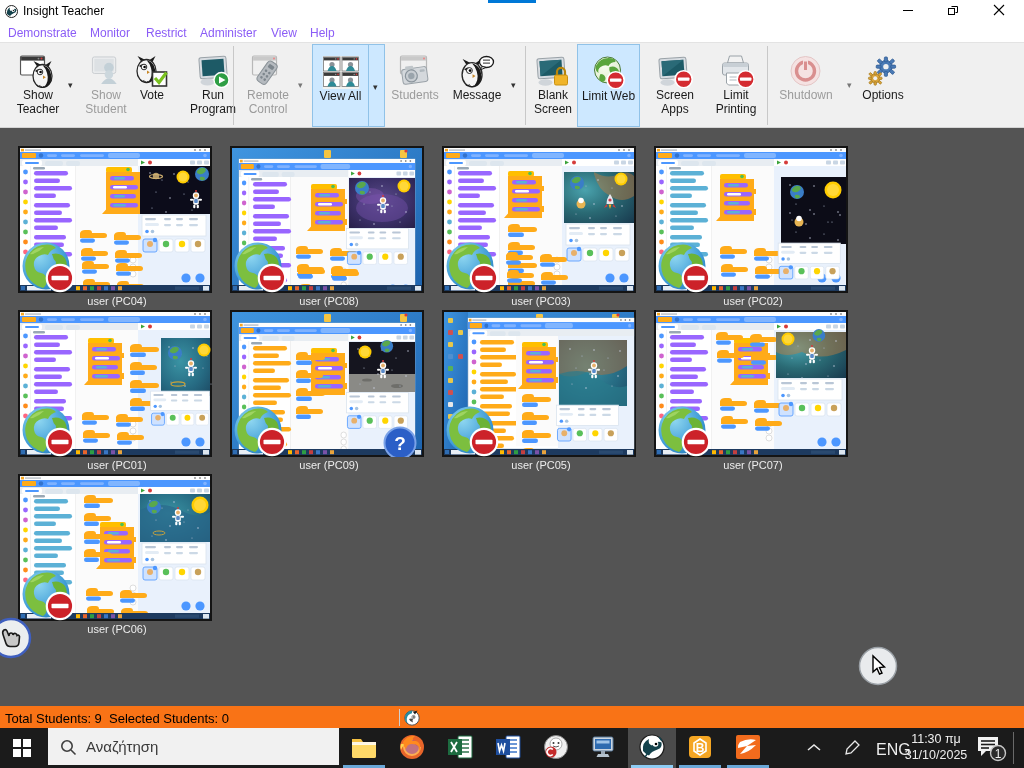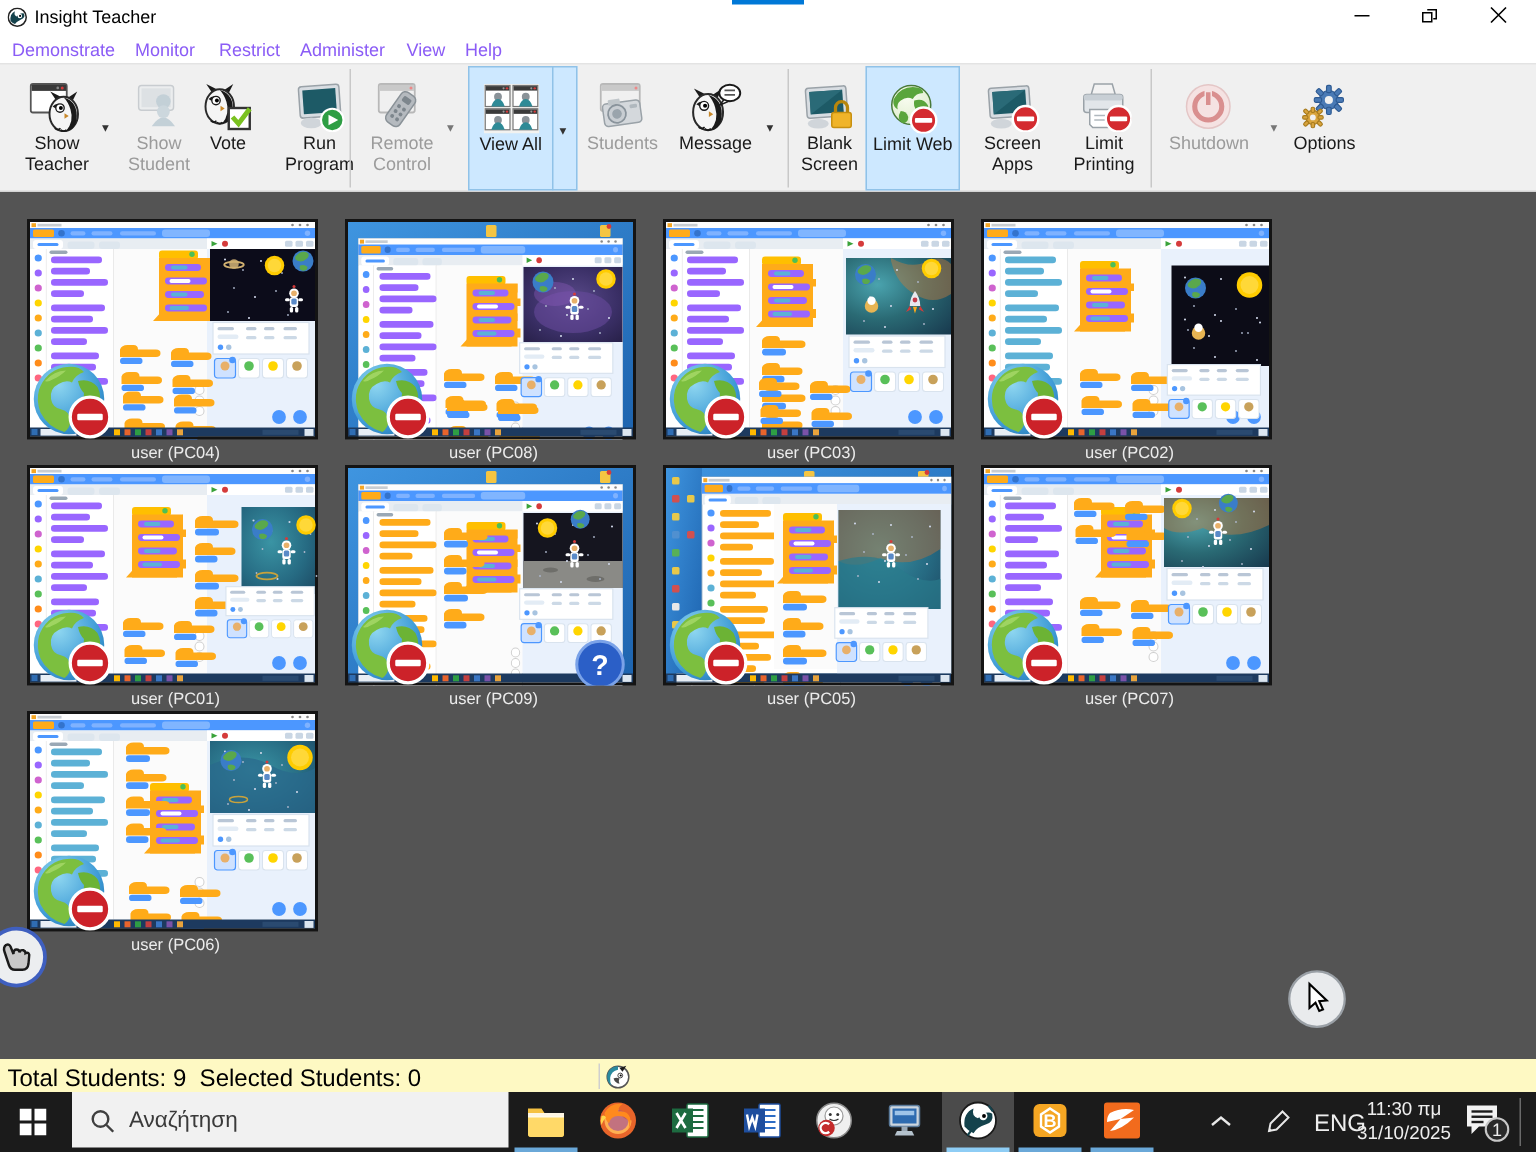--- a/index.html
+++ b/index.html
@@ -19,21 +19,21 @@
 .tbtn .ic { position:absolute; top:11px; left:50%; transform:translateX(-50%); width:37px; height:33px; }
 .tbtn .lb { position:absolute; top:44px; width:100%; line-height:14px; }
 .tsep { position:absolute; top:3px; width:1px; height:79px; background:#c8c8c8; }
 .hl { background:#cde8ff; border:1px solid #90c2e8; }
 .arrowbtn { position:absolute; font-size:9px; color:#333; }
 
 
 #desktop { left:0; top:128px; width:1024px; height:578px; background:#545454; }
 
 
-#statusbar { left:0; top:706px; width:1024px; height:22px; background:#fef9c3; font-size:16px; color:#000; }
+#statusbar { left:0; top:706px; width:1024px; height:22px; background:#f97316; font-size:13px; color:#000; }
 
 
 #taskbar { left:0; top:728px; width:1024px; height:40px; background:#1b1b1b; }
 #searchbox { position:absolute; left:48px; top:728px; width:291px; height:37px; background:#f1f1f1;padding-left:13px; }
 #searchbox span { position:absolute; left:38px; top:10px; font-size:15px; color:#3a3a3a; }
 .tb-ic { position:absolute; top:734px; width:26px; height:26px; }
 .tb-ul { position:absolute; top:765px; height:3px; background:#6aa8d8; }
 #tray { position:absolute; color:#eee; }
 </style>
 </head>

